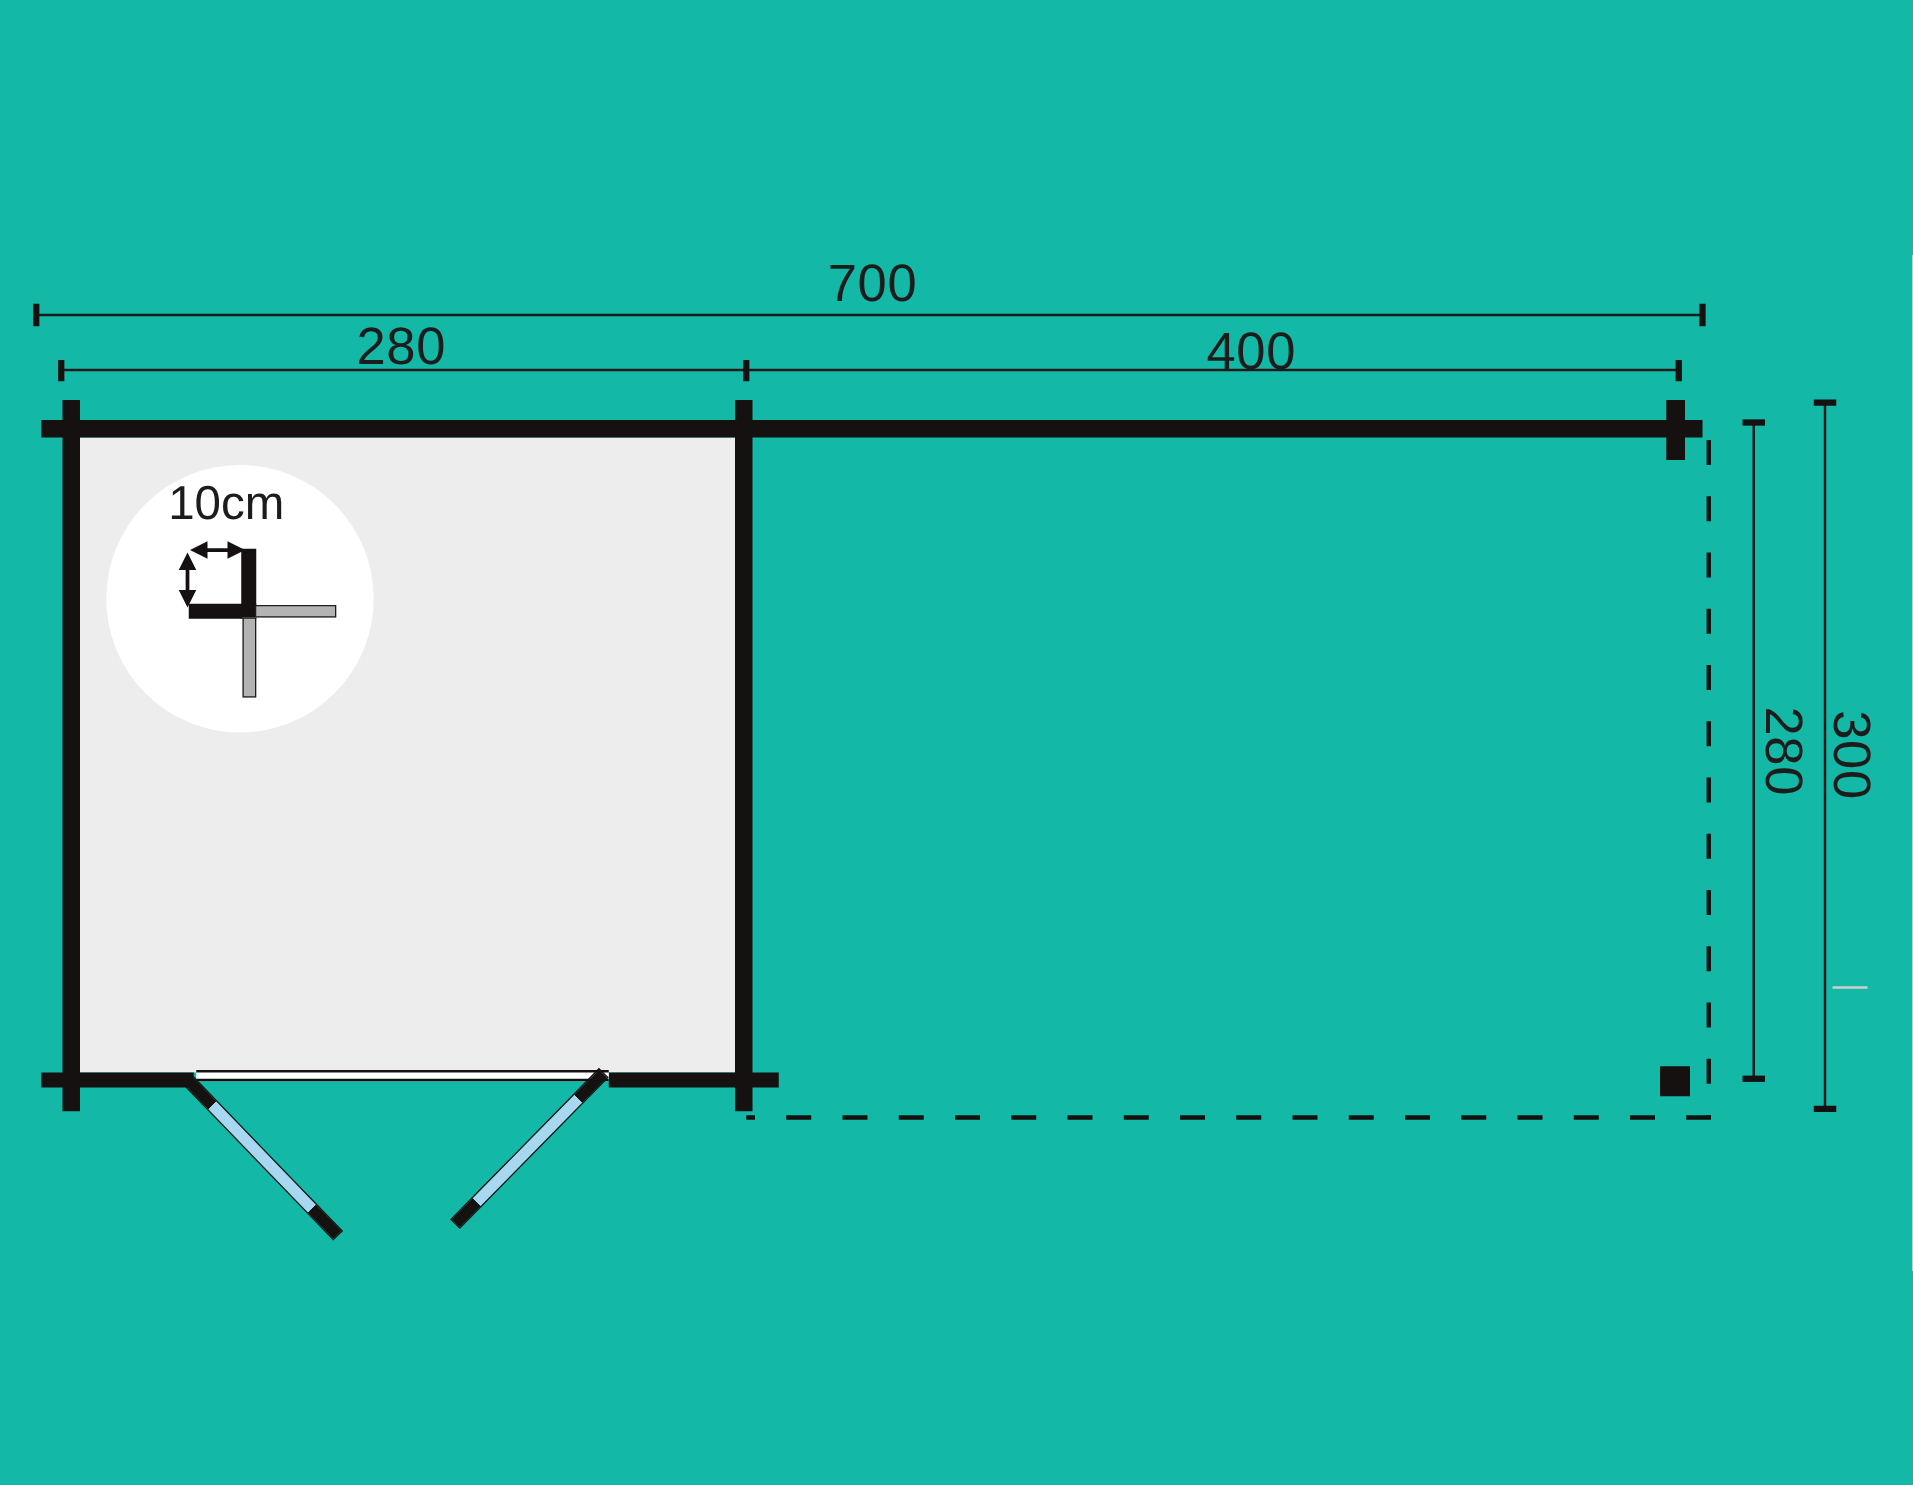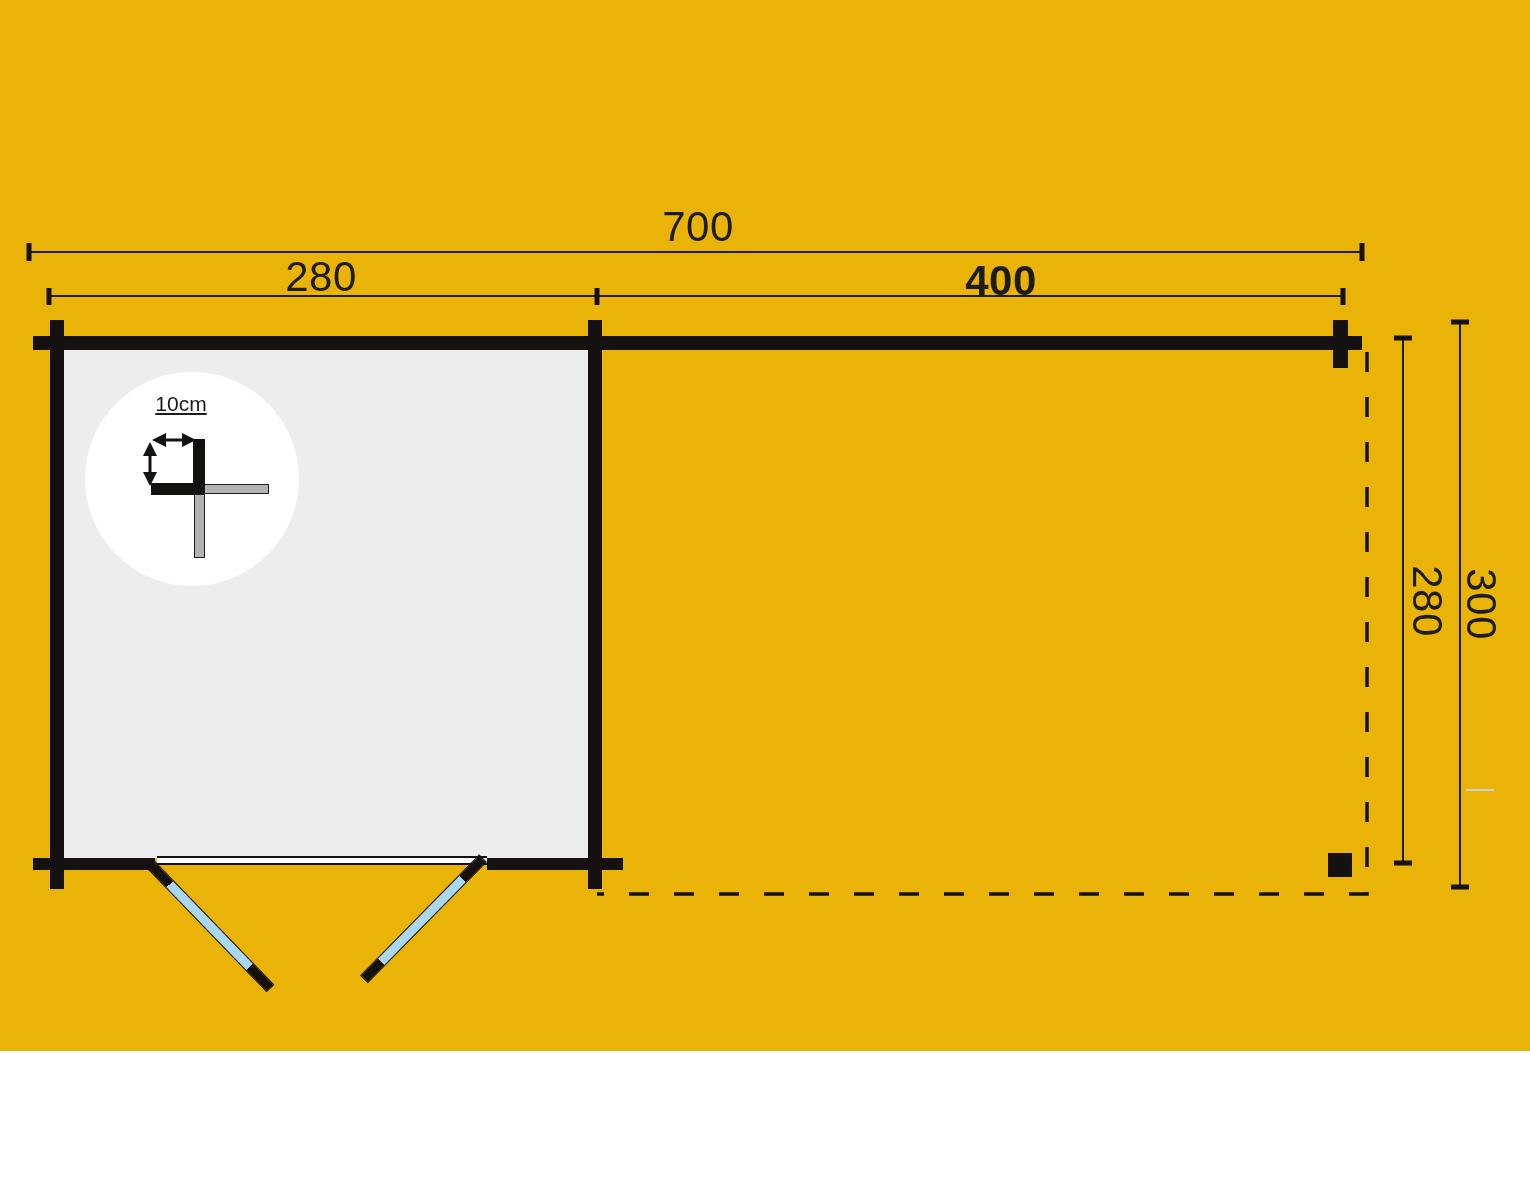--- a/index.html
+++ b/index.html
@@ -8,35 +8,35 @@
     --door_glass: #a8d7f2;
     --detail_gray: #b3b3b3;
     --ink: #1c1c1c;
   }
   * { margin: 0; padding: 0; box-sizing: border-box; }
   html, body { background: #ffffff; }
   body { font-family: "Liberation Sans", sans-serif; color: var(--ink); }
   .canvas {
     position: relative;
     width: 1530px;
-    height: 1051px;
-    background: #eab308;
+    height: 1188px;
+    background: #14b8a6;
     overflow: hidden;
   }
   .abs { position: absolute; }
   .wall { background: var(--wall); }
   .label {
     position: absolute;
     font-size: 42px;
     color: var(--ink);
     white-space: nowrap;
     transform: translate(-50%, -50%);
     letter-spacing: 0.5px;
   }
-  .label.small { font-size: 21px; letter-spacing: 0; text-decoration: underline; }
+  .label.small { font-size: 38px; letter-spacing: 0; }
   .label.vertical { transform: translate(-50%, -50%) rotate(90deg); }
   .room-fill {
     left: 64px; top: 350px; width: 524px; height: 508px;
     background: var(--room_fill);
   }
   .detail-circle {
     left: 85px; top: 372px; width: 214px; height: 214px;
     background: #ffffff; border-radius: 50%;
   }
   .threshold {
@@ -134,18 +134,18 @@
       <polygon points="150,442 143,456 157,456" fill="#141110"></polygon>
       <polygon points="150,486 143,472 157,472" fill="#141110"></polygon>
     </g>
   </svg>
 
   <div class="door-leaf left"></div>
   <div class="door-leaf right"></div>
 
   <div class="label" style="left:698px; top:227px;">700</div>
   <div class="label" style="left:321px; top:277px;">280</div>
-  <div class="label" style="left:1001px; top:281px;font-weight:bold;">400</div>
+  <div class="label" style="left:1001px; top:281px;">400</div>
   <div class="label vertical" style="left:1427px; top:601px;">280</div>
   <div class="label vertical" style="left:1481px; top:604px;">300</div>
   <div class="label small" style="left:181px; top:404px;">10cm</div>
 
 </div>
 
 </body></html>

